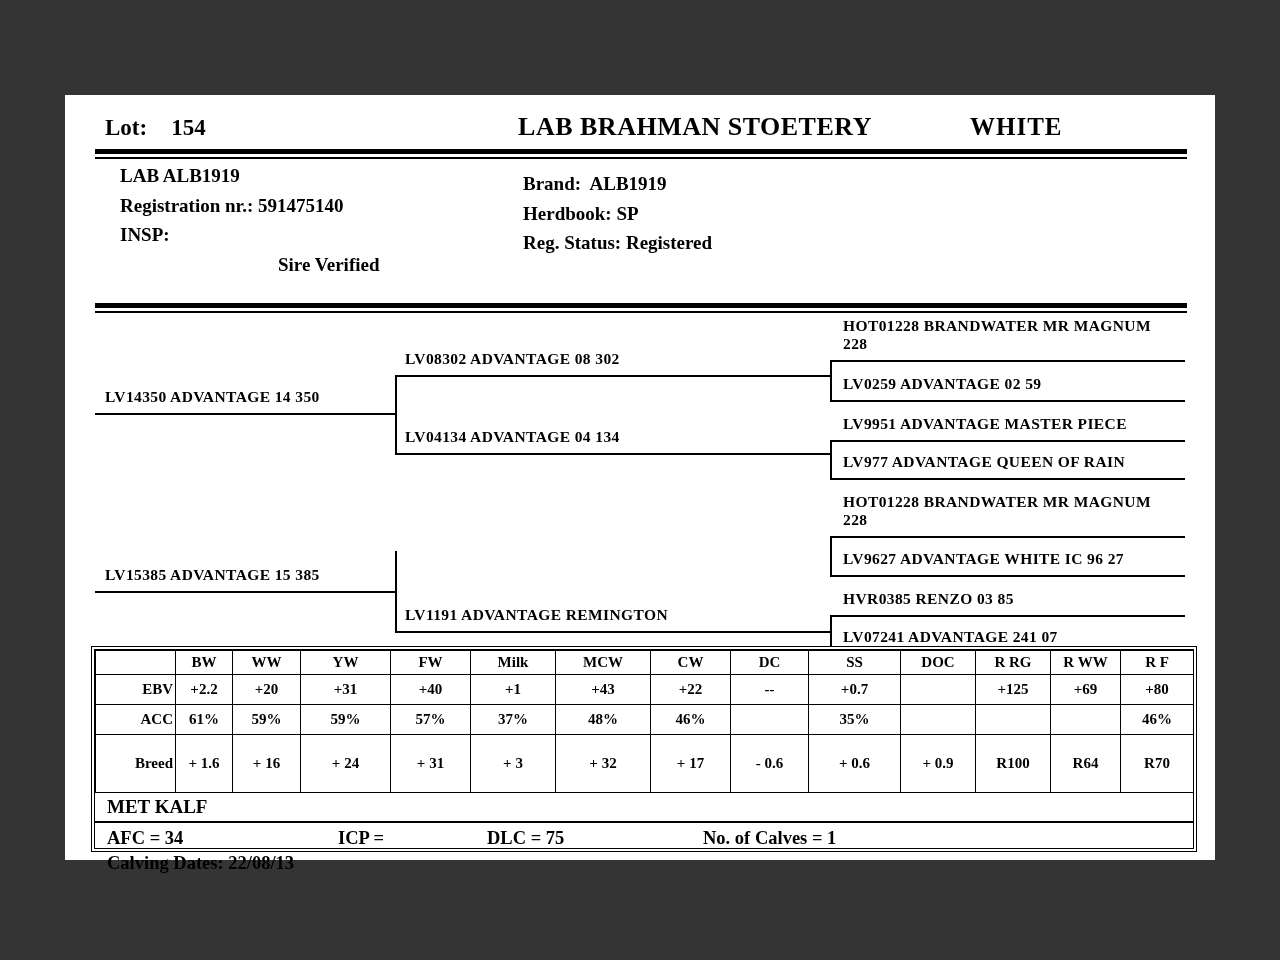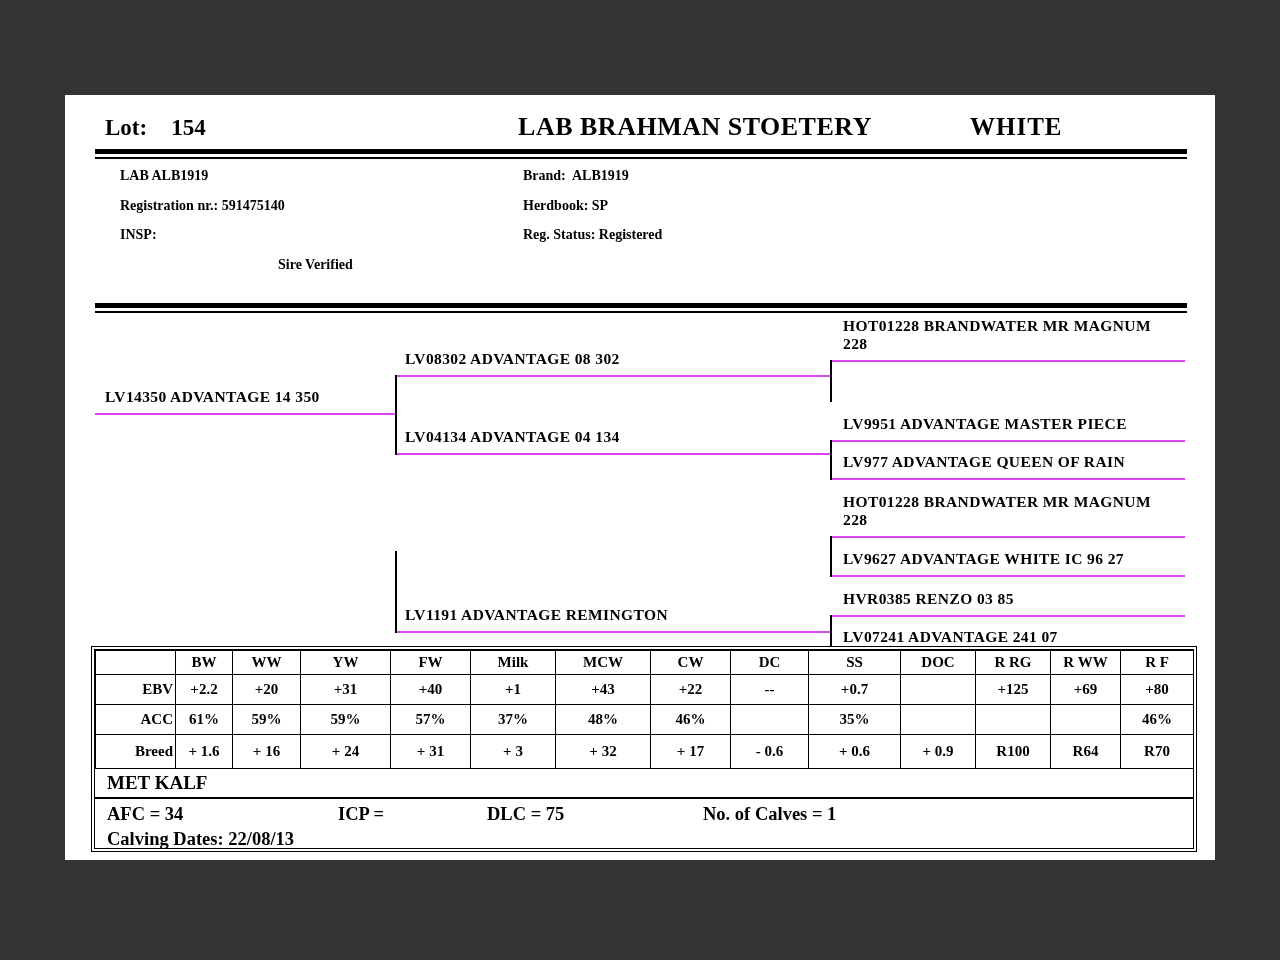--- a/index.html
+++ b/index.html
@@ -22,43 +22,43 @@
   .lot { left:40px; top:20px; font-size:23px; font-weight:bold; }
   .lot-num { margin-left:24px; }
   .title { left:300px; top:17px; width:660px; text-align:center; font-size:26px; font-weight:bold; letter-spacing:0.5px; }
   .sex { left:905px; top:18px; font-size:25px; font-weight:bold; letter-spacing:1px; }
 
   .dbl-rule { left:30px; width:1092px; border-top:5px solid #000; border-bottom:2px solid #000; height:3px; }
   .rule-1 { top:54px; }
   .rule-2 { top:208px; }
 
   
-  .info { font-size:14px; font-weight:bold; line-height:29.5px;font-family:Liberation Serif, serif; }
+  .info { font-size:19px; font-weight:bold; line-height:29.5px;font-family:Liberation Serif, serif; }
   .info-left  { left:55px;  top:66px; }
-  .info-mid   { left:458px; top:66px; }
+  .info-mid   { left:458px; top:74px; }
   .info-right { left:832px; top:66px; }
   .sire-verified { margin-left:158px; }
 
   
   .ped-entry {
     position:absolute; font-size:15.5px; font-weight:bold; letter-spacing:0.4px;
-    line-height:18px; border-bottom:2px solid #d946ef; padding-bottom:7px;
+    line-height:18px; border-bottom:2px solid #000000; padding-bottom:7px;
   }
   .g1 { left:30px;  width:290px; padding-left:10px; }
   .g2 { left:330px; width:425px; padding-left:10px; }
   .g3 { left:765px; width:342px; padding-left:13px; }
   .noline { border-bottom:none; }
   .vline { position:absolute; width:0; border-left:2px solid #000; }
 
   
   .stats-wrap { position:absolute; left:26px; top:551px; width:1098px; height:198px; border:4px double #000; background:#fff; }
   table.stats { border-collapse:collapse; width:1098px; table-layout:fixed; font-size:15px; font-weight:bold; }
   .stats th, .stats td { border:1.5px solid #000; text-align:center; padding:3px 2px; overflow:hidden; }
   .stats .vrow td { padding:6px 2px; }
-  .stats .brow td { padding:8px 2px; }
+  .stats .brow td { padding:20px 2px; }
   .stats .rowlabel { text-align:right; padding-left:9px; }
 
   .metkalf { font-size:19px; font-weight:bold; padding:3px 0 3px 12px; border-bottom:2.5px solid #000; }
   .repro { position:relative; height:54px; font-size:18.5px; font-weight:bold; }
   .repro span { position:absolute; top:5px; }
   .calving { position:absolute; left:12px; top:30px; font-size:18.5px; font-weight:bold; }
 </style>
 </head>
 <body>
 
@@ -82,34 +82,40 @@
     <div data-bind="details.brand">Brand:  ALB1919</div>
     <div data-bind="details.herdbook">Herdbook: SP</div>
     <div data-bind="details.reg_status">Reg. Status: Registered</div>
   </div>
 
   <div class="abs dbl-rule rule-2"></div>
 
   <div class="ped-entry g1" style="top:293px">
     <div data-bind="pedigree.gen1.0.name">LV14350 ADVANTAGE 14 350</div>
   </div>
+  <div class="ped-entry g1" style="top:471px">
+    <div data-bind="pedigree.gen1.1.name">LV15385 ADVANTAGE 15 385</div>
+  </div>
 
   <div class="ped-entry g2" style="top:255px">
     <div data-bind="pedigree.gen2.0.name">LV08302 ADVANTAGE 08 302</div>
   </div>
   <div class="ped-entry g2" style="top:333px">
     <div data-bind="pedigree.gen2.1.name">LV04134 ADVANTAGE 04 134</div>
   </div>
   <div class="ped-entry g2" style="top:511px">
     <div data-bind="pedigree.gen2.3.name">LV1191 ADVANTAGE REMINGTON</div>
   </div>
 
   <div class="ped-entry g3" style="top:222px">
     <div data-bind="pedigree.gen3.0.l1">HOT01228 BRANDWATER MR MAGNUM</div>
     <div data-bind="pedigree.gen3.0.l2">228</div>
+  </div>
+  <div class="ped-entry g3" style="top:280px">
+    <div data-bind="pedigree.gen3.1.l1">LV0259 ADVANTAGE 02 59</div>
   </div>
   <div class="ped-entry g3" style="top:320px">
     <div data-bind="pedigree.gen3.2.l1">LV9951 ADVANTAGE MASTER PIECE</div>
   </div>
   <div class="ped-entry g3" style="top:358px">
     <div data-bind="pedigree.gen3.3.l1">LV977 ADVANTAGE QUEEN OF RAIN</div>
   </div>
   <div class="ped-entry g3" style="top:398px">
     <div data-bind="pedigree.gen3.4.l1">HOT01228 BRANDWATER MR MAGNUM</div>
     <div data-bind="pedigree.gen3.4.l2">228</div>

